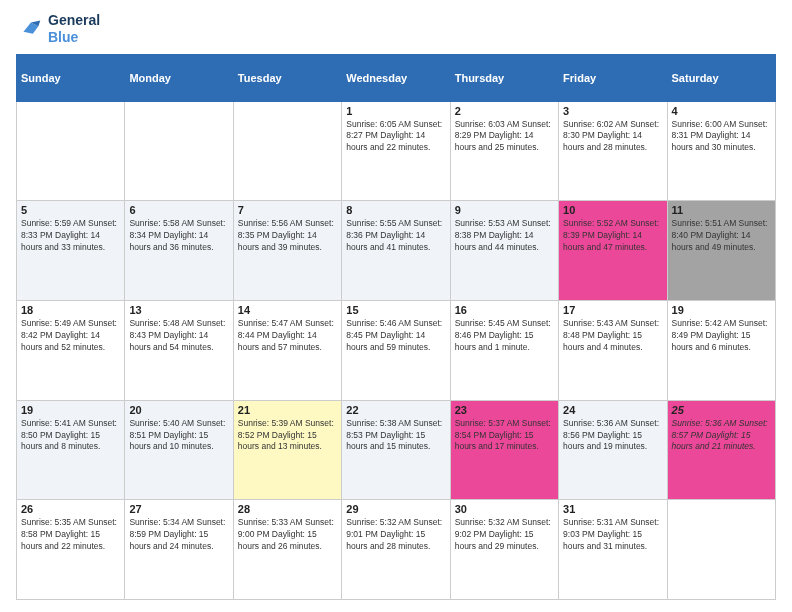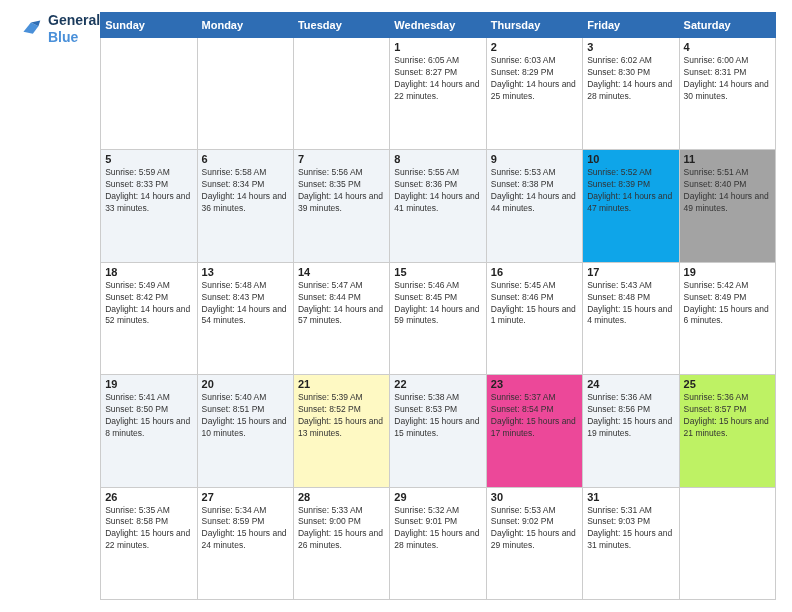--- a/index.html
+++ b/index.html
@@ -8,21 +8,21 @@
       background: #fff;
       width: 792px;
       height: 612px;
       overflow: hidden;
     }
     .page {
       width: 792px;
       height: 612px;
       padding: 12px 16px;
       display: flex;
-      flex-direction: row;
+      flex-direction: column;
     }
     .header {
       display: flex;
       justify-content: space-between;
       align-items: flex-start;
       margin-bottom: 8px;
     }
     .logo {
       display: flex;
       align-items: center;
@@ -58,21 +58,21 @@
       border: 1px solid #ccc;
       border-collapse: collapse;
       width: 100%;
       table-layout: fixed;
     }
     .calendar th {
       background: #2e6db4;
       color: #fff;
       font-size: 11px;
       font-weight: bold;
-      padding: 6px 4px;
+      padding: 17px 4px;
       text-align: left;
       border: 1px solid #2e6db4;
     }
     .calendar td {
       border: 1px solid #ccc;
       vertical-align: top;
       padding: 3px 4px;
       font-size: 9px;
       color: #333;
       background: #fff;
@@ -193,21 +193,21 @@
 Daylight: 14 hours
 and 41 minutes.</div>
           </td>
           <td style="background: rgb(240, 244, 248);">
             <span class="day-num">9</span>
             <div class="cell-text">Sunrise: 5:53 AM
 Sunset: 8:38 PM
 Daylight: 14 hours
 and 44 minutes.</div>
           </td>
-          <td style="background: #0ea5e9;">
+          <td style="background: #ec4899;">
             <span class="day-num">10</span>
             <div class="cell-text">Sunrise: 5:52 AM
 Sunset: 8:39 PM
 Daylight: 14 hours
 and 47 minutes.</div>
           </td>
           <td style="background: #a3a3a3;">
             <span class="day-num">11</span>
             <div class="cell-text">Sunrise: 5:51 AM
 Sunset: 8:40 PM
@@ -302,21 +302,21 @@
 Daylight: 15 hours
 and 17 minutes.</div>
           </td>
           <td style="background: rgb(240, 244, 248);">
             <span class="day-num">24</span>
             <div class="cell-text">Sunrise: 5:36 AM
 Sunset: 8:56 PM
 Daylight: 15 hours
 and 19 minutes.</div>
           </td>
-          <td style="background: #bef264;">
+          <td style="background: #ec4899; font-style: italic;">
             <span class="day-num">25</span>
             <div class="cell-text">Sunrise: 5:36 AM
 Sunset: 8:57 PM
 Daylight: 15 hours
 and 21 minutes.</div>
           </td>
         </tr>
         <tr>
           <td>
             <span class="day-num">26</span>
@@ -341,21 +341,21 @@
           </td>
           <td>
             <span class="day-num">29</span>
             <div class="cell-text">Sunrise: 5:32 AM
 Sunset: 9:01 PM
 Daylight: 15 hours
 and 28 minutes.</div>
           </td>
           <td>
             <span class="day-num">30</span>
-            <div class="cell-text">Sunrise: 5:53 AM
+            <div class="cell-text">Sunrise: 5:32 AM
 Sunset: 9:02 PM
 Daylight: 15 hours
 and 29 minutes.</div>
           </td>
           <td>
             <span class="day-num">31</span>
             <div class="cell-text">Sunrise: 5:31 AM
 Sunset: 9:03 PM
 Daylight: 15 hours
 and 31 minutes.</div>

